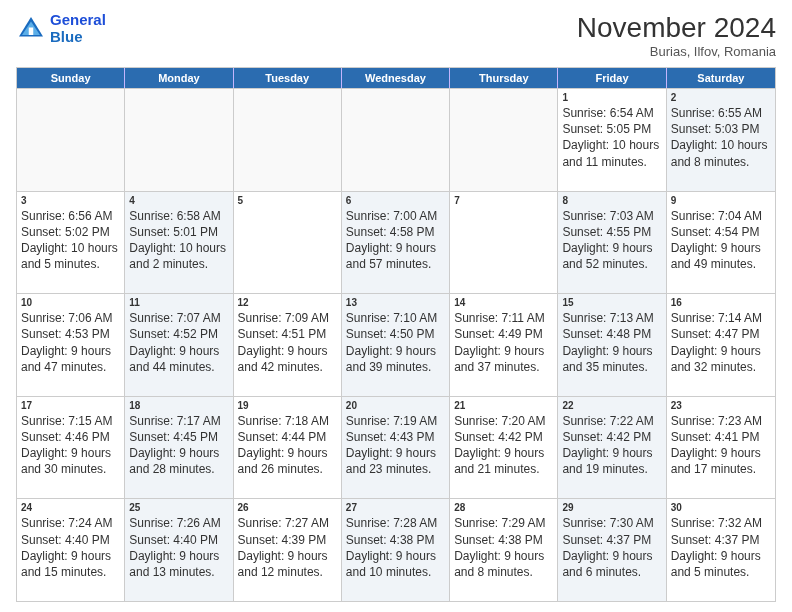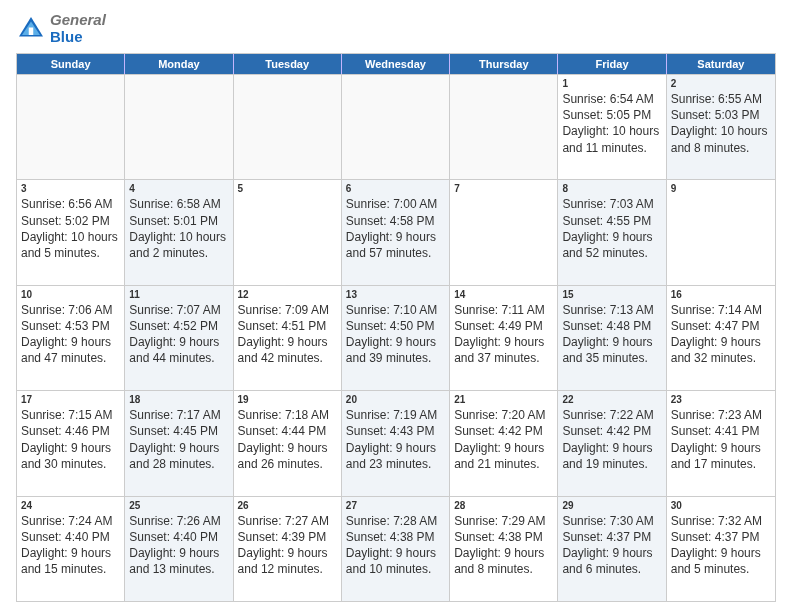--- a/index.html
+++ b/index.html
@@ -26,21 +26,21 @@
     .logo {
       display: flex;
       align-items: center;
       gap: 4px;
     }
     .logo-text {
       font-size: 15px;
       font-weight: bold;
       line-height: 1.1;
     }
-    .logo-text span.general { color: #737373; font-style: italic; }
+    .logo-text span.general { color: #1d4ed8; }
     .logo-text span.blue { color: #1a6bbf; }
     .logo-icon {
       width: 30px;
       height: 30px;
     }
     .title-block {
       text-align: right;
     }
     .month-title {
       font-size: 28px;
@@ -113,20 +113,24 @@
       <svg class="logo-icon" viewBox="0 0 40 40">
         <polygon points="20,4 36,30 4,30" fill="#1a6bbf"></polygon>
         <polygon points="20,10 32,28 8,28" fill="#5baee8"></polygon>
         <rect x="17" y="18" width="6" height="10" fill="#fff"></rect>
       </svg>
       <div class="logo-text">
         <div><span class="general">General</span></div>
         <div><span class="blue" style="color:#1a6bbf;">Blue</span></div>
       </div>
     </div>
+    <div class="title-block">
+      <div class="month-title">November 2024</div>
+      <div class="location">Burias, Ilfov, Romania</div>
+    </div>
   </div>
 
   <div class="calendar">
     <div class="cal-header-row">
     <div class="cal-header-cell">Sunday</div>
         <div class="cal-header-cell">Monday</div>
         <div class="cal-header-cell">Tuesday</div>
         <div class="cal-header-cell">Wednesday</div>
         <div class="cal-header-cell">Thursday</div>
         <div class="cal-header-cell">Friday</div>
@@ -178,20 +182,23 @@
             <div class="day-num">7</div>
           </div>
           <div class="cal-cell shaded">
             <div class="day-num">8</div>
             <div class="day-info" style="white-space: pre-line;">Sunrise: 7:03 AM
 Sunset: 4:55 PM
 Daylight: 9 hours and 52 minutes.</div>
           </div>
           <div class="cal-cell">
             <div class="day-num">9</div>
+            <div class="day-info" style="white-space: pre-line;">Sunrise: 7:04 AM
+Sunset: 4:54 PM
+Daylight: 9 hours and 49 minutes.</div>
           </div>
         </div>
         <div class="cal-week">
           <div class="cal-cell">
             <div class="day-num">10</div>
             <div class="day-info" style="white-space: pre-line;">Sunrise: 7:06 AM
 Sunset: 4:53 PM
 Daylight: 9 hours and 47 minutes.</div>
           </div>
           <div class="cal-cell shaded">

